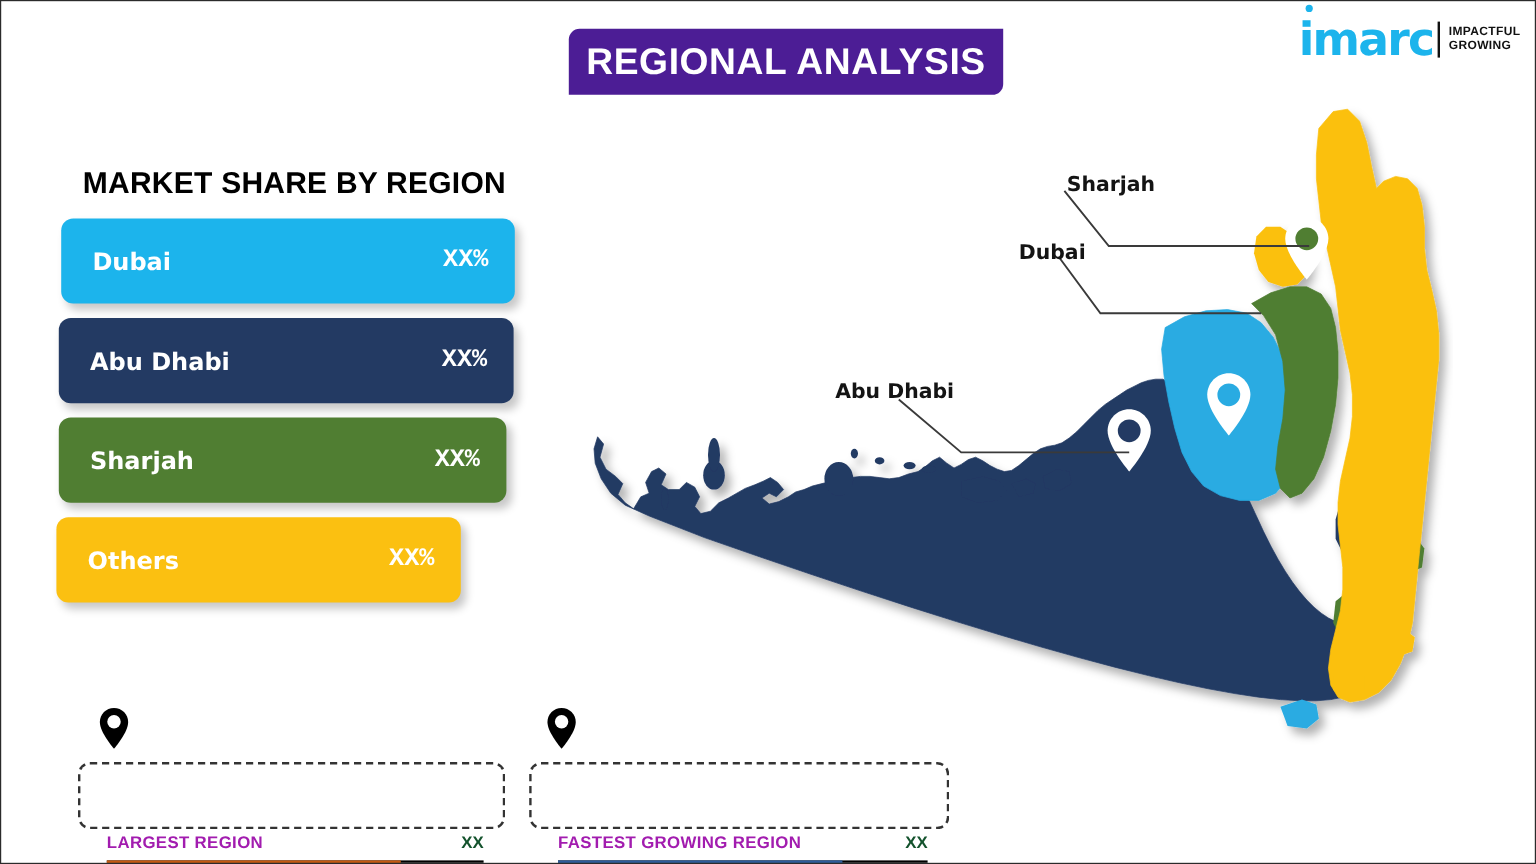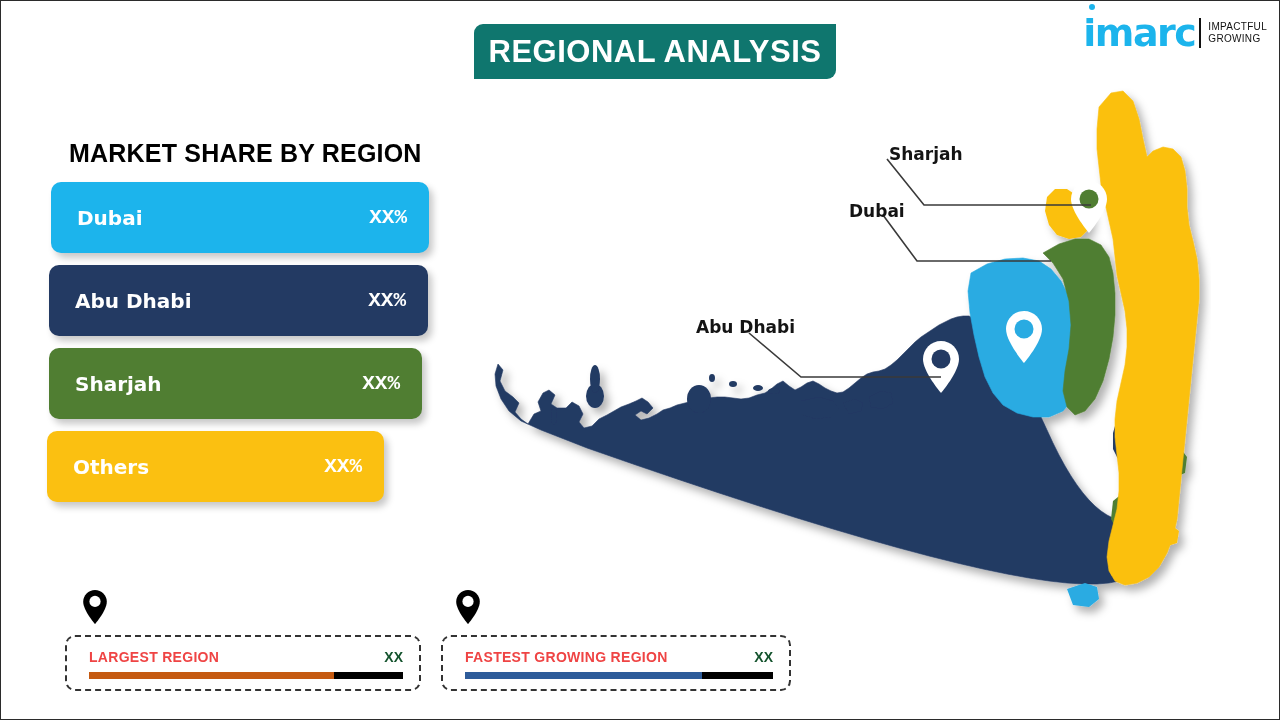--- a/index.html
+++ b/index.html
@@ -18,21 +18,21 @@
     font-family: "Liberation Sans", sans-serif;
   }
 
   
   .title-banner {
     position: absolute;
     left: 473px;
     top: 23px;
     width: 362px;
     height: 55px;
-    background: #0f766e;
+    background: #4c1d95;
     border-radius: 9px 0 9px 0;
     display: flex;
     align-items: center;
     justify-content: center;
   }
   .title-banner .title-text {
     color: #ffffff;
     font-size: 31px;
     font-weight: bold;
     letter-spacing: 0.5px;
@@ -71,21 +71,21 @@
     height: 30px;
     background: #111111;
     margin: 0 7px 0 4px;
   }
   .logo-tag {
     display: flex;
     flex-direction: column;
     justify-content: flex-start;
     color: #111111;
     font-size: 10px;
-    font-weight: normal;
+    font-weight: bold;
     line-height: 12px;
     letter-spacing: 0.3px;
   }
 
   
   .panel-heading {
     position: absolute;
     left: 68px;
     top: 138px;
     font-size: 25px;
@@ -137,23 +137,24 @@
     padding: 12px 16px 10px 22px;
   }
   .callout-row {
     display: flex;
     align-items: baseline;
     justify-content: space-between;
   }
   .callout-label {
     font-size: 14px;
     font-weight: bold;
-    color: #ef4444;
+    color: #a21caf;
     letter-spacing: 0.3px;
     white-space: nowrap;
+    margin-top: 45px;
   }
   .callout-value {
     font-size: 14px;
     font-weight: bold;
     color: #14532d;
   }
   .callout-track {
     margin-top: 7px;
     height: 7px;
     width: 100%;

